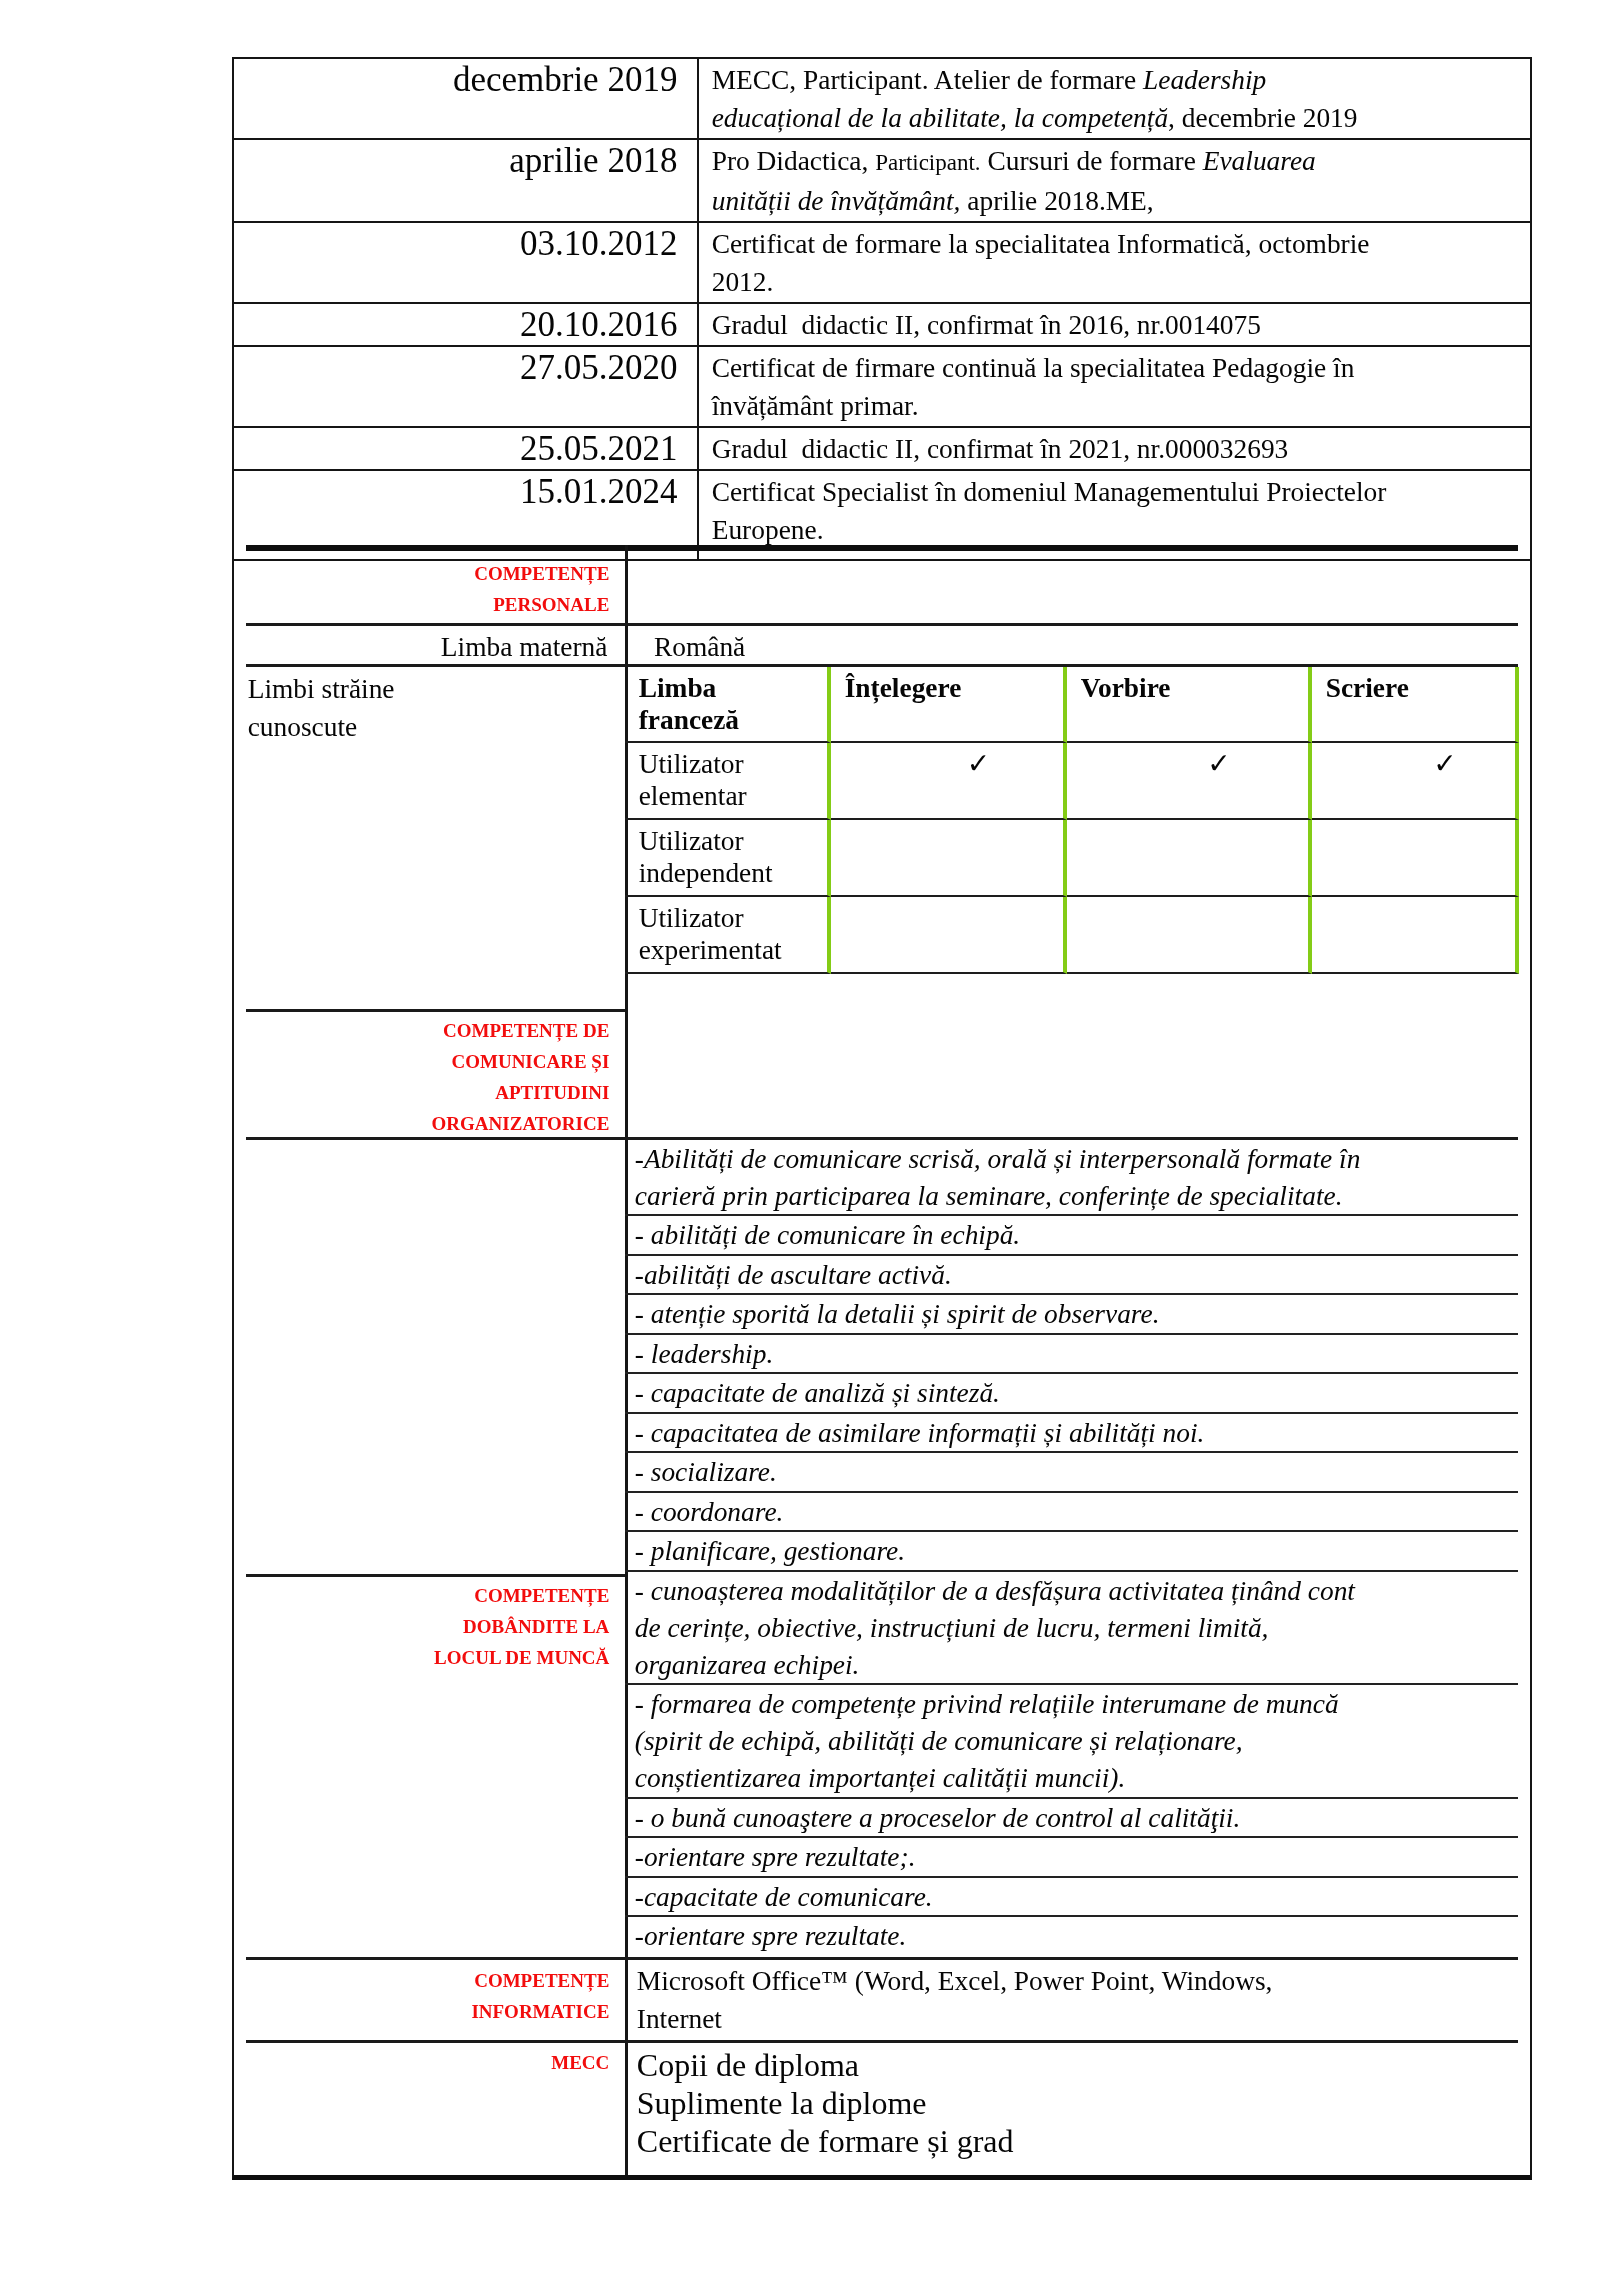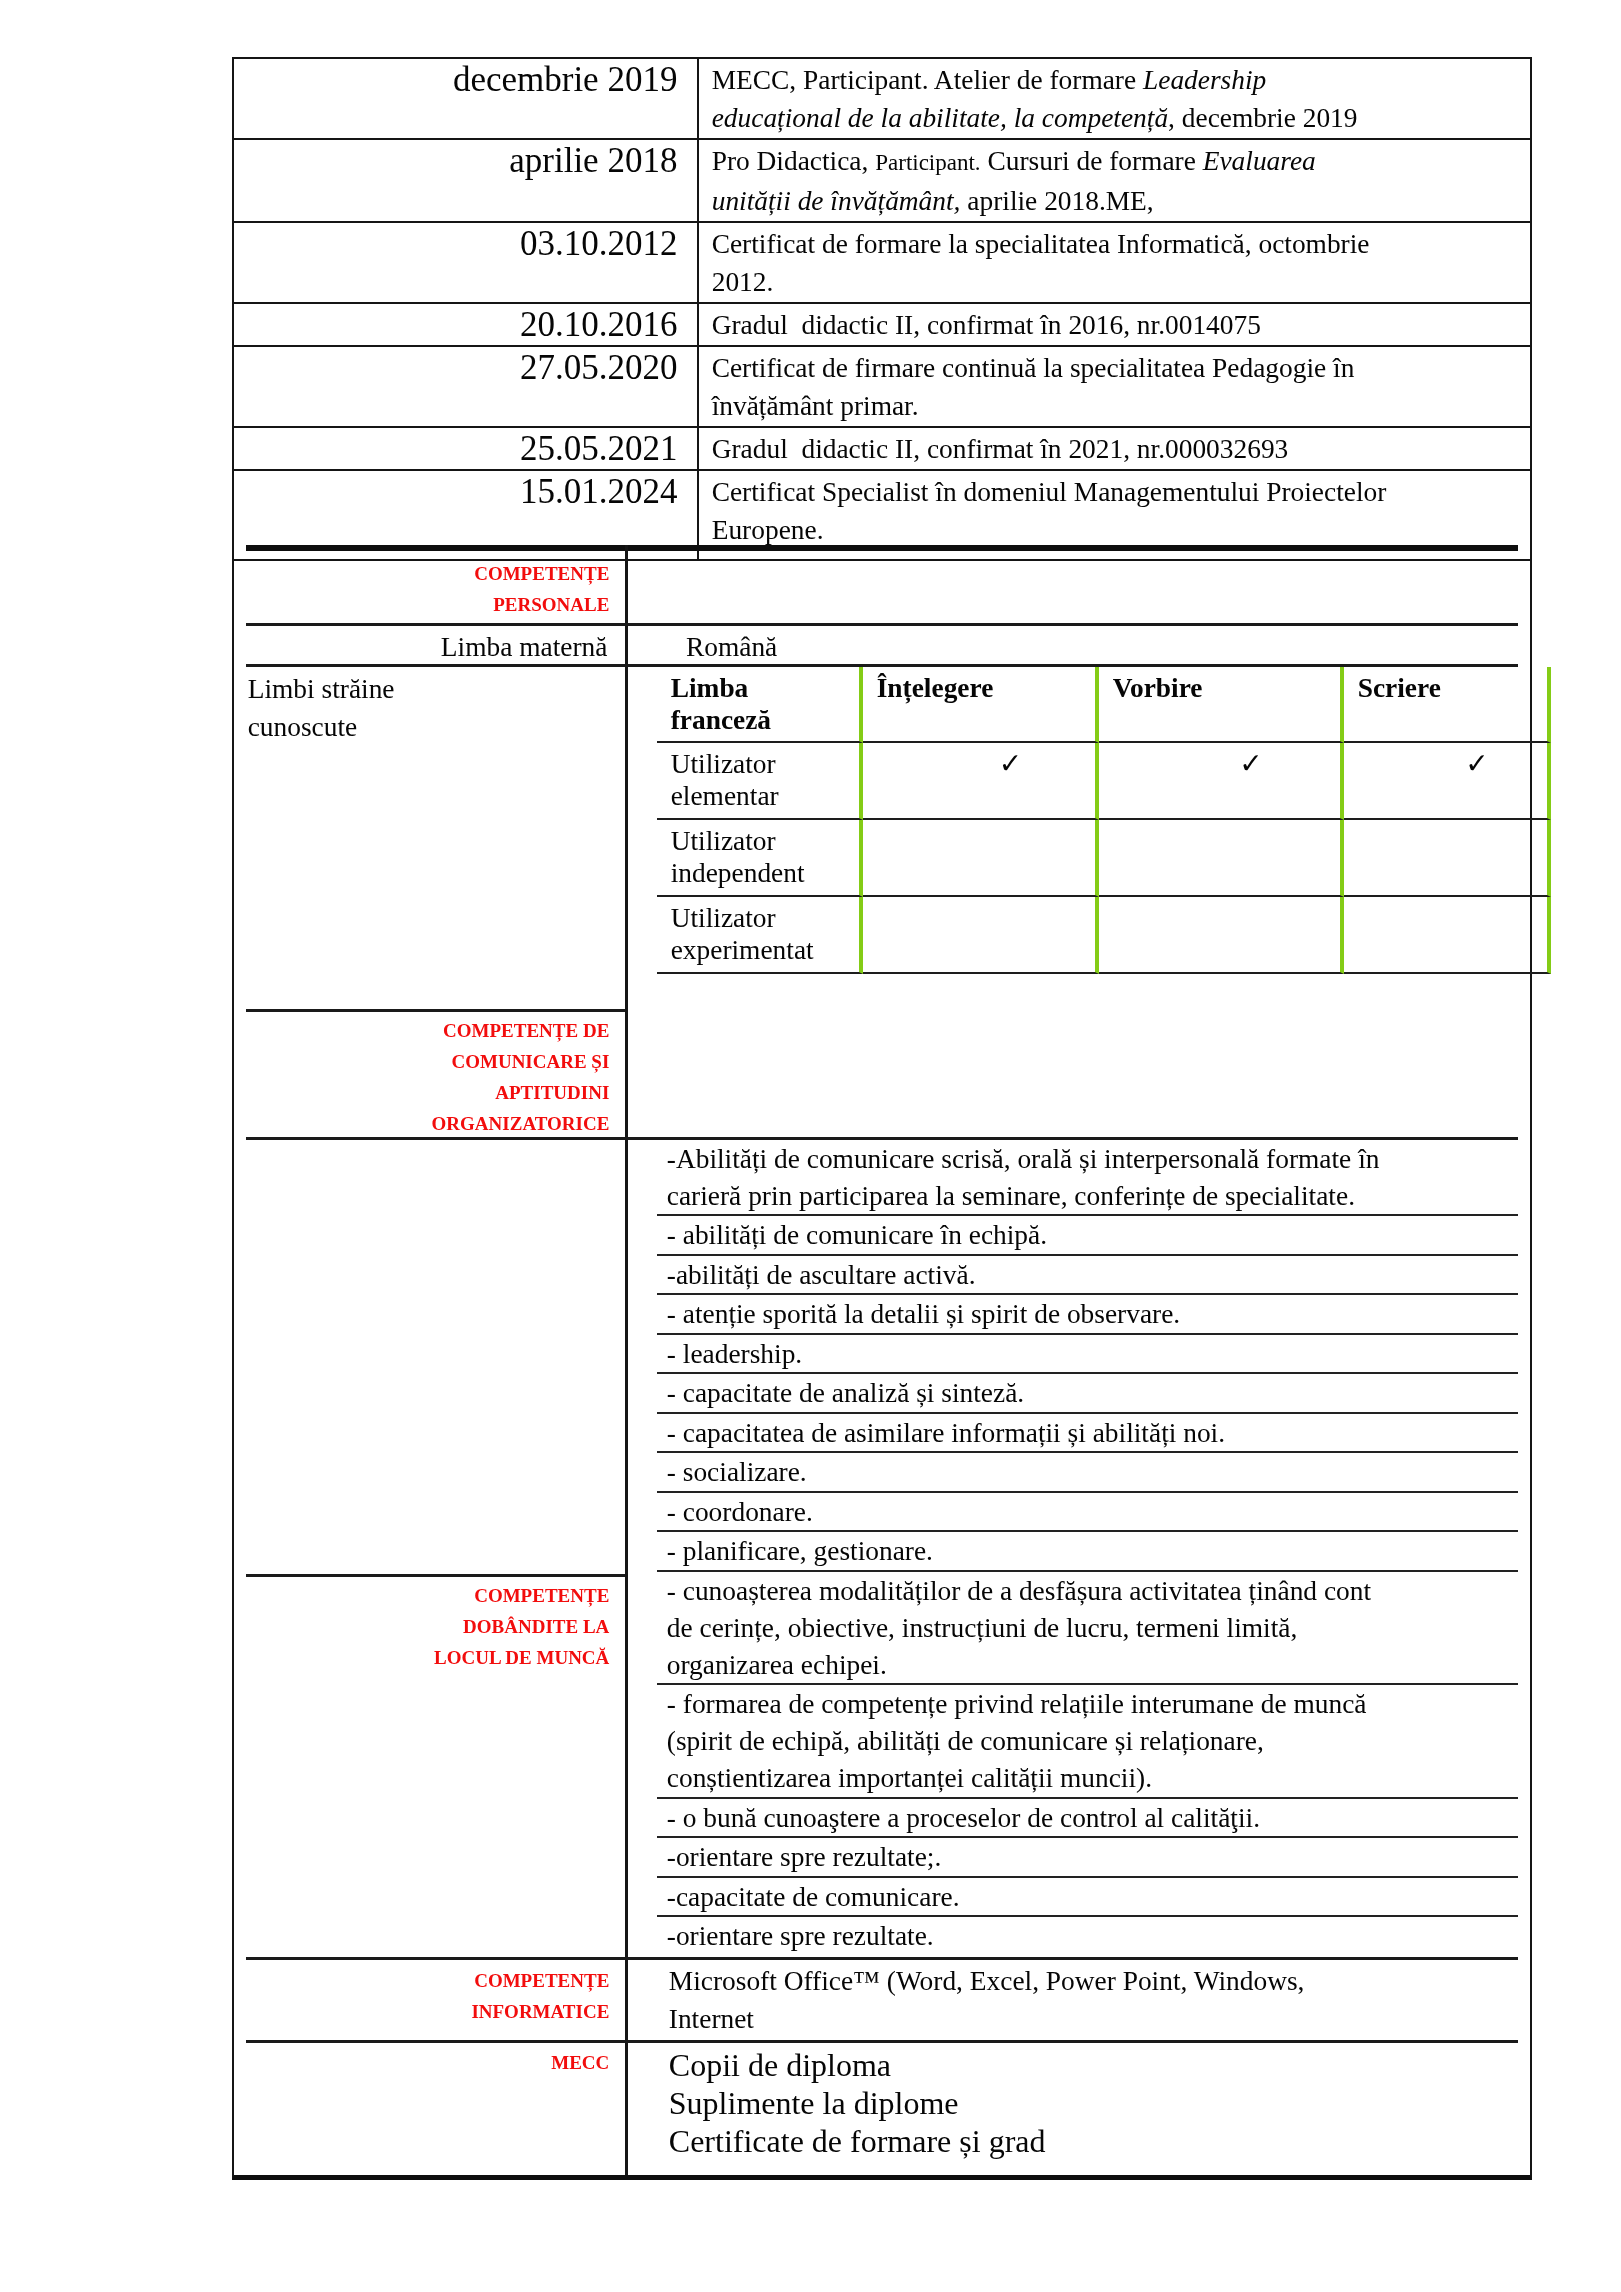--- a/index.html
+++ b/index.html
@@ -43,21 +43,21 @@
     box-sizing:border-box;
     border-left:2.9px solid #151515;
     border-right:2.9px solid #151515;
     border-bottom:5.9px solid #0e0e0e;
   }
   .topbar{height:5.9px;background:#0e0e0e;margin:0 11.8px;}
   .vdiv{position:absolute;left:391px;top:0;bottom:0;width:2.9px;background:#151515;}
 
   .r{position:relative;display:flex;}
   .lcell{flex:none;width:391px;box-sizing:border-box;}
-  .rcell{flex:1;box-sizing:border-box;min-width:0;margin-left:32px;}
+  .rcell{flex:1;box-sizing:border-box;min-width:0;}
 
   
   .line-b-med{position:relative;}
   .line-b-med::after{content:"";position:absolute;left:11.8px;right:11.8px;bottom:0;height:2.9px;background:#1a1a1a;}
   .line-t-med::before{content:"";position:absolute;left:11.8px;right:11.8px;top:0;height:2.9px;background:#1a1a1a;}
   
   .lline-t{position:relative;}
   .lline-t::before{content:"";position:absolute;left:11.8px;right:0;top:0;height:2.9px;background:#1a1a1a;}
 
   .red{
@@ -97,20 +97,21 @@
 
   .r-comm .lcell{padding:5.9px 15.7px 0 0;}
   .r-comm{min-height:131px;}
 
   .r-lists .rcell{padding:0;}
   .item{
     position:relative;
     font-size:27.4px;line-height:37px;
     padding:1px 23.5px 1.5px 9.8px;
     white-space:pre-wrap;
+    font-style:italic;
   }
   .item::after{content:"";position:absolute;left:0;right:11.8px;bottom:0;height:2px;background:#222222;}
   .item.noline::after{display:none;}
   .spacer-left{height:434px;}
   .work-heading{padding:5.9px 15.7px 0 0;}
 
   .r-it .lcell{padding:7.8px 15.7px 0 0;}
   .r-it .rcell{font-size:27.4px;line-height:38px;padding:4.9px 13.7px 2px 11.8px;white-space:pre-wrap;}
   .r-anexe .lcell{padding:7.8px 15.7px 0 0;}
   .r-anexe .rcell{font-size:32px;line-height:38px;padding:5.9px 13.7px 15.7px 11.8px;white-space:pre-wrap;}

